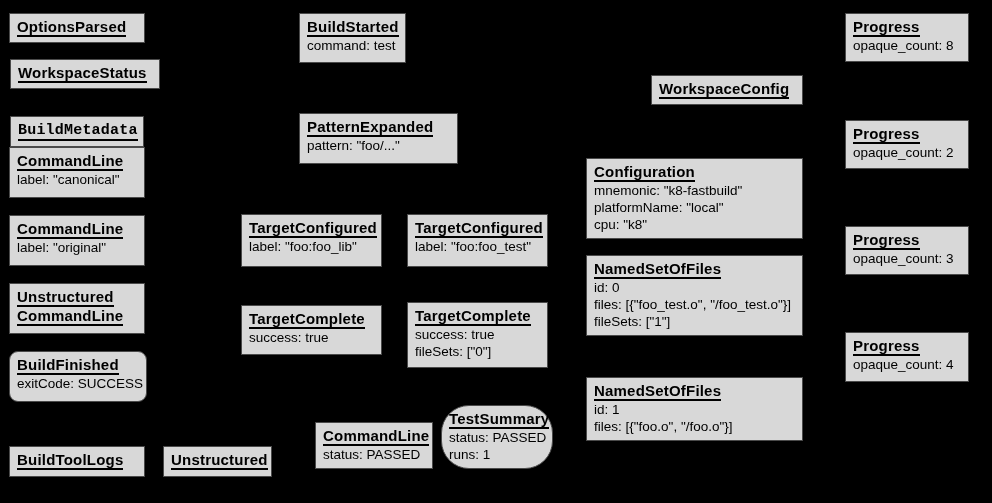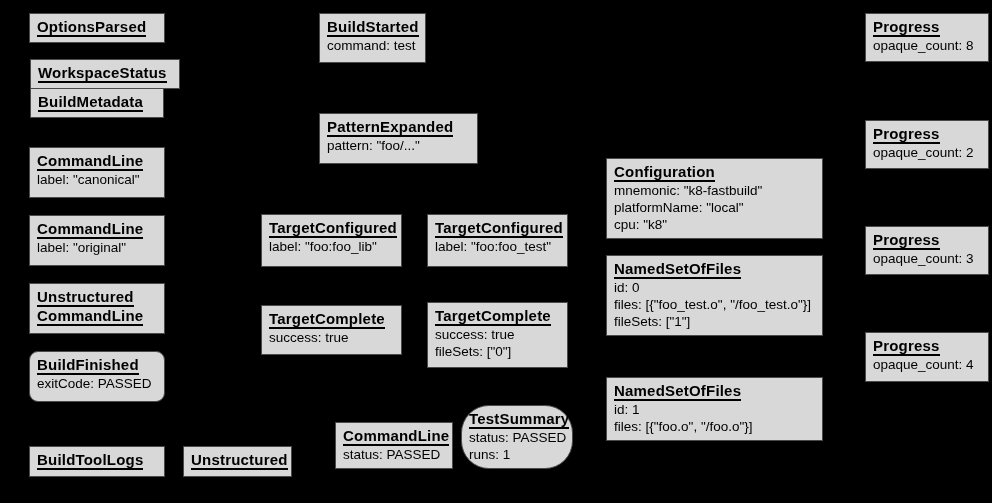--- a/index.html
+++ b/index.html
@@ -15,21 +15,20 @@
     width: 992px; height: 503px;
   }
   .node {
     position: absolute;
     box-sizing: border-box;
     background: #d8d8d8;
     border: 1px solid #4a4a4a;
     padding: 4px 3px 5px 7px;
     color: #000000;
     white-space: nowrap;
-    margin-left: 20px;
   }
   .title-row { display: block; }
   .node-title {
     display: inline-block;
     font-size: 15px;
     font-weight: bold;
     line-height: 17px;
     border-bottom: 2px solid #000000;
     letter-spacing: 0.2px;
   }
@@ -46,42 +45,42 @@
 <div class="canvas">
 
   <div class="node" style="left:9px; top:13px; min-width:136px; min-height:30px;">
     <div class="title-row"><span class="node-title">OptionsParsed</span></div>
   </div>
 
   <div class="node" style="left:10px; top:59px; min-width:150px; min-height:29px;">
     <div class="title-row"><span class="node-title">WorkspaceStatus</span></div>
   </div>
 
-  <div class="node" style="left:10px; top:88px; min-width:134px; min-height:29px;">
+  <div class="node" style="left:10px; top:116px; min-width:134px; min-height:29px;font-family:Liberation Mono, monospace;">
     <div class="title-row"><span class="node-title">BuildMetadata</span></div>
   </div>
 
   <div class="node" style="left:9px; top:147px; min-width:136px; min-height:51px;">
     <div class="title-row"><span class="node-title">CommandLine</span></div>
     <span class="node-field">label: "canonical"</span>
   </div>
 
   <div class="node" style="left:9px; top:215px; min-width:136px; min-height:51px;">
     <div class="title-row"><span class="node-title">CommandLine</span></div>
     <span class="node-field">label: "original"</span>
   </div>
 
   <div class="node" style="left:9px; top:283px; min-width:136px; min-height:51px;">
     <div class="title-row"><span class="node-title">Unstructured</span></div>
     <div class="title-row"><span class="node-title">CommandLine</span></div>
   </div>
 
   <div class="node" style="left:9px; top:351px; min-width:136px; min-height:51px;border-radius:9px;">
     <div class="title-row"><span class="node-title">BuildFinished</span></div>
-    <span class="node-field">exitCode: PASSED</span>
+    <span class="node-field">exitCode: SUCCESS</span>
   </div>
 
   <div class="node" style="left:9px; top:446px; min-width:136px; min-height:31px;">
     <div class="title-row"><span class="node-title">BuildToolLogs</span></div>
   </div>
 
   <div class="node" style="left:163px; top:446px; min-width:105px; min-height:31px;">
     <div class="title-row"><span class="node-title">Unstructured</span></div>
   </div>
 
@@ -120,20 +119,23 @@
     <div class="title-row"><span class="node-title">CommandLine</span></div>
     <span class="node-field">status: PASSED</span>
   </div>
 
   <div class="node" style="left:441px; top:405px; min-width:112px; min-height:59px;border-radius:28px;">
     <div class="title-row"><span class="node-title">TestSummary</span></div>
     <span class="node-field">status: PASSED</span>
     <span class="node-field">runs: 1</span>
   </div>
 
+  <div class="node" style="left:651px; top:75px; min-width:152px; min-height:29px;">
+    <div class="title-row"><span class="node-title">WorkspaceConfig</span></div>
+  </div>
 
   <div class="node" style="left:586px; top:158px; min-width:217px; min-height:77px;">
     <div class="title-row"><span class="node-title">Configuration</span></div>
     <span class="node-field">mnemonic: "k8-fastbuild"</span>
     <span class="node-field">platformName: "local"</span>
     <span class="node-field">cpu: "k8"</span>
   </div>
 
   <div class="node" style="left:586px; top:255px; min-width:217px; min-height:75px;">
     <div class="title-row"><span class="node-title">NamedSetOfFiles</span></div>

